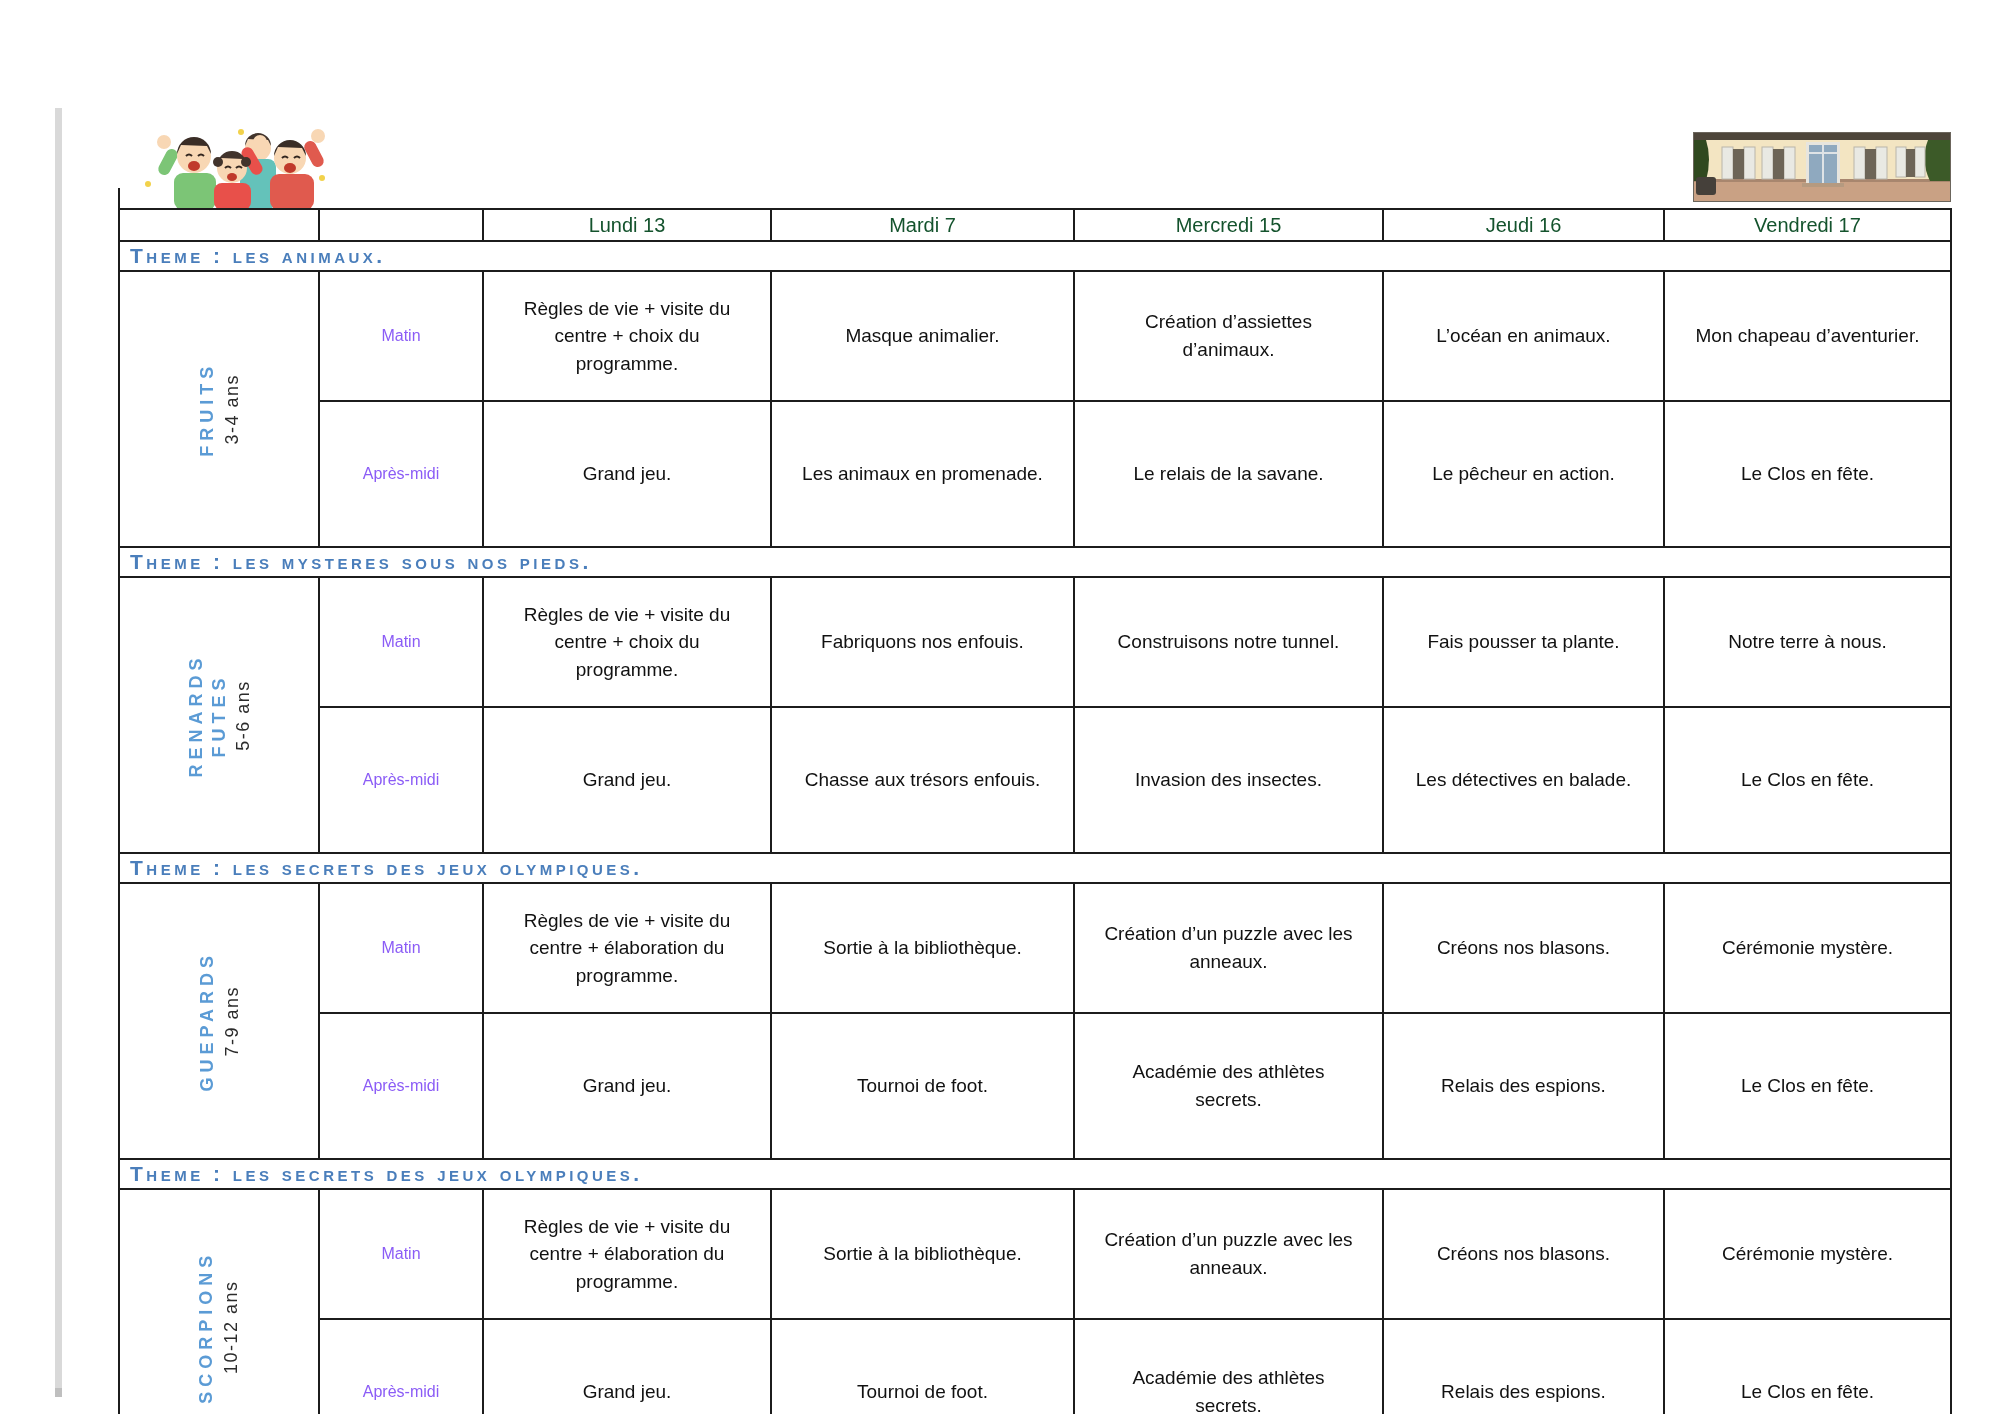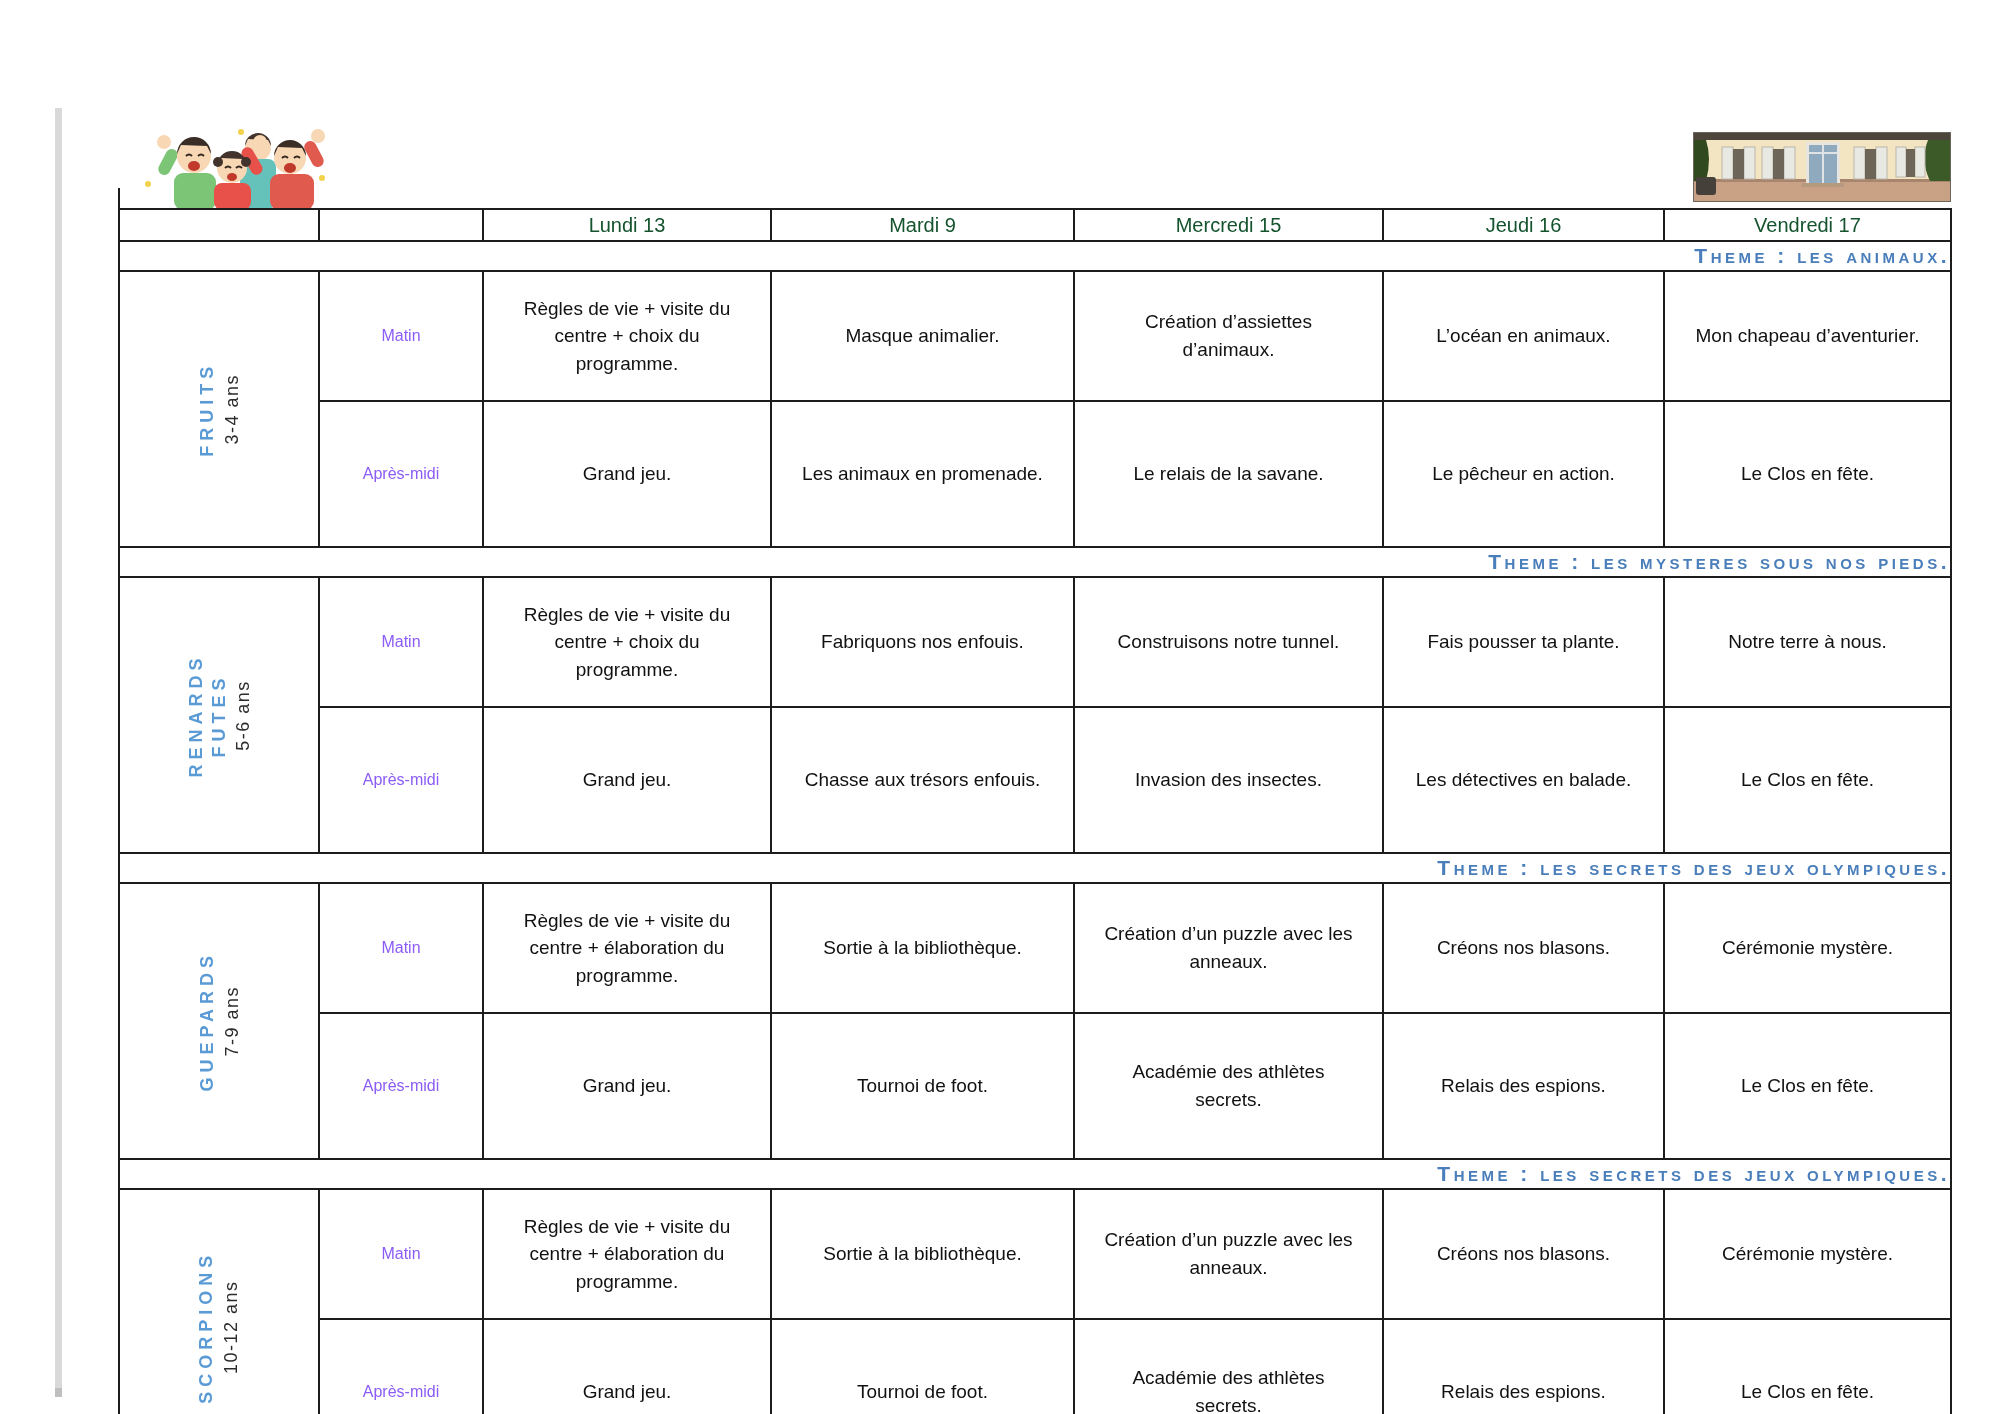--- a/index.html
+++ b/index.html
@@ -24,21 +24,21 @@
   
   .table-stub { position:absolute; left:118px; top:188px; width:2px; height:22px; background:#1c1c1c; }
 
   
   table.doc-table {
     position:absolute; left:118px; top:208px; width:1832px;
     border-collapse:collapse; table-layout:fixed;
   }
   .doc-table td { border:2px solid #1c1c1c; text-align:center; vertical-align:middle; }
   .hdr-row td { height:32px; font-size:20px; color:#14532d; }
-  .theme-row td { height:30px; text-align:right; padding-left:10px; }
+  .theme-row td { height:30px; text-align:left; padding-left:10px; }
   .theme-text {
     font-variant:small-caps; font-weight:bold; font-size:21px;
     letter-spacing:3.5px; color:#4a7ebb;
   }
   .r-matin td { height:130px; }
   .r-apres td { height:146px; }
   td.act { font-size:19px; line-height:1.45; padding:4px 28px; color:#111; }
   td.period { font-size:16px; color:#8b5cf6; }
 
   td.group-cell { padding:0; }
@@ -147,21 +147,21 @@
         <col style="width:309px">
         <col style="width:281px">
         <col style="width:287px">
     </colgroup>
 
     <tbody>
         <tr class="hdr-row">
       <td></td>
       <td></td>
       <td>Lundi 13</td>
-      <td>Mardi 9</td>
+      <td>Mardi 7</td>
       <td>Mercredi 15</td>
       <td>Jeudi 16</td>
       <td>Vendredi 17</td>
     </tr>
 
     <tr class="theme-row">
       <td colspan="7"><span class="theme-text">Theme : les animaux.</span></td>
     </tr>
     <tr class="r-matin">
       <td class="group-cell" rowspan="2">

